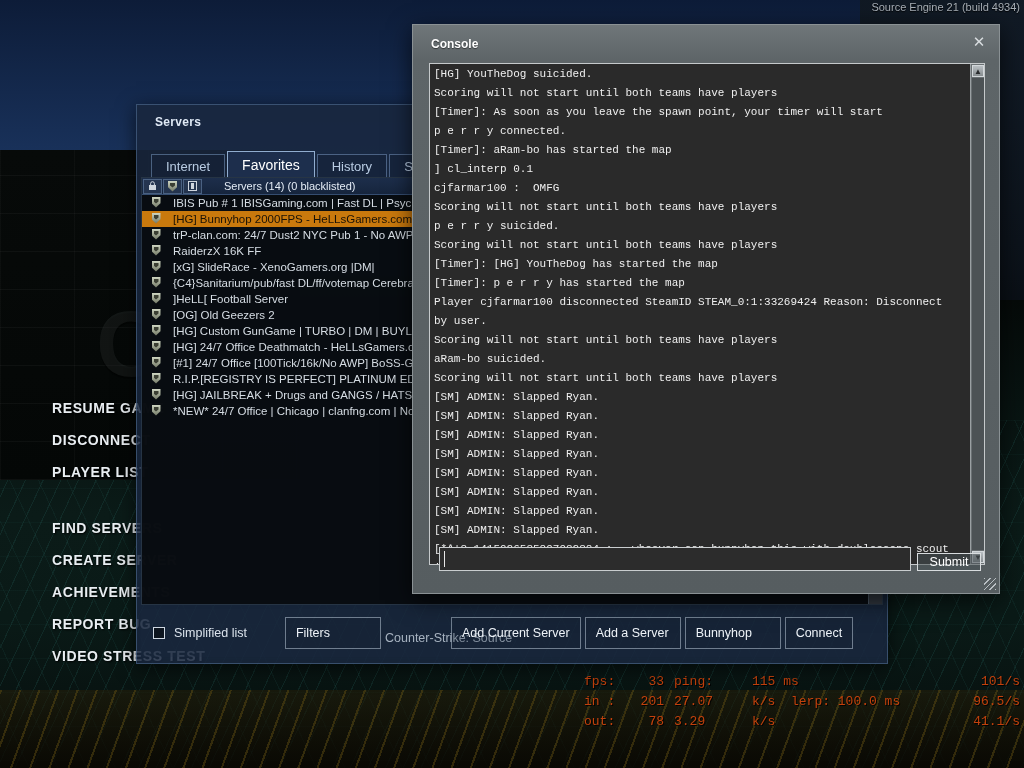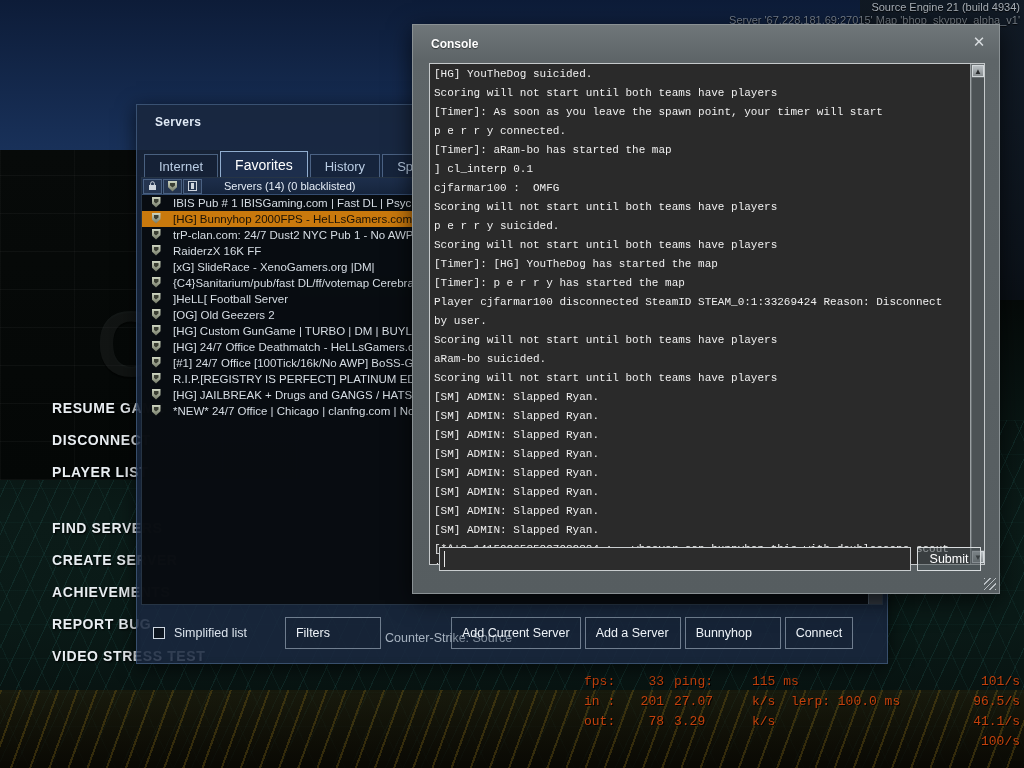--- a/index.html
+++ b/index.html
@@ -120,21 +120,21 @@
   }
   .tab {
     height:24px; margin-right:2px; padding:0 14px;
     display:flex; align-items:center;
     border:1px solid rgba(140,175,220,.45);
     border-bottom:none;
     color:#b9cce3; font-size:13px;
     background:rgba(20,32,54,.5);
     cursor:pointer; white-space:nowrap;
   }
-  .tab:first-child { margin-left:7px; }
+  .tab:first-child { margin-left:14px; }
   .tab.active {
     height:27px; color:#ffffff; font-size:14px;
     background:rgba(30,48,78,.92);
     border-color:rgba(175,205,240,.8);
   }
 
   .listpanel {
     position:absolute; left:4px; top:72px; right:4px; height:428px;
     background:rgba(8,11,14,.93);
     border:1px solid rgba(110,145,190,.30);
@@ -256,21 +256,21 @@
   }
   .cmdline {
     position:absolute; left:26px; bottom:22px; width:472px; height:24px;
     background:#2c2c2c; border:1px solid #c9cdcf;
   }
   .caret {
     position:absolute; left:4px; top:3px; width:1px; height:16px;
     background:#e8e8e8;
   }
   .submitbtn {
-    position:absolute; right:18px; bottom:22px; width:64px; height:24px;
+    position:absolute; right:18px; bottom:22px; width:64px; height:18px;
     border:1px solid #d8dcde; background:rgba(70,78,82,.55);
     display:flex; align-items:center; justify-content:center;
     font-size:12.5px; color:#ffffff; cursor:pointer;
   }
   .resizer {
     position:absolute; right:3px; bottom:3px; width:12px; height:12px;
     background:
       repeating-linear-gradient(135deg, #b9bfc3 0px, #b9bfc3 1px, rgba(0,0,0,0) 1px, rgba(0,0,0,0) 4px);
     cursor:nwse-resize;
   }
@@ -286,40 +286,38 @@
   <div class="circuit-gold"></div>
   <div class="wall-left"></div>
   <div class="ramp"></div>
   <div class="ramp2"></div>
   <div class="watermark">Counter-Strike</div>
   <div class="watermark2">SOURCE</div>
 </div>
 
 <div class="engine-info">
   <div>Source Engine 21 (build 4934)</div>
-  <div class="l2">Server '67.228.181.69:27015' Map 'bhop_skyppy_alpha_v1'</div>
 </div>
 
 <div id="mainmenu">
   <div class="mm-item">RESUME GAME</div>
   <div class="mm-item">DISCONNECT</div>
   <div class="mm-item">PLAYER LIST</div>
   <div class="mm-gap"></div>
   <div class="mm-item">FIND SERVERS</div>
   <div class="mm-item">CREATE SERVER</div>
   <div class="mm-item">ACHIEVEMENTS</div>
   <div class="mm-item">REPORT BUG</div>
   <div class="mm-item">VIDEO STRESS TEST</div>
 </div>
 
 <div id="netstats">
     <div class="row"><span class="c1">fps:</span><span class="c2">33</span><span class="c3">ping:</span><span class="c4">115 ms</span><span class="c5">101/s</span></div>
     <div class="row"><span class="c1">in :</span><span class="c2">201</span><span class="c3">27.07</span><span class="c4">k/s  lerp: 100.0 ms</span><span class="c5">96.5/s</span></div>
     <div class="row"><span class="c1">out:</span><span class="c2">78</span><span class="c3">3.29</span><span class="c4">k/s</span><span class="c5">41.1/s</span></div>
-    <div class="row"><span class="c1"></span><span class="c2"></span><span class="c3"></span><span class="c4"></span><span class="c5">100/s</span></div>
   </div>
 
 <div id="servers">
   <div class="title">Servers</div>
 
   <div class="tabs">
       <div class="tab">Internet</div>
       <div class="tab active">Favorites</div>
       <div class="tab">History</div>
       <div class="tab">Spectate</div>

